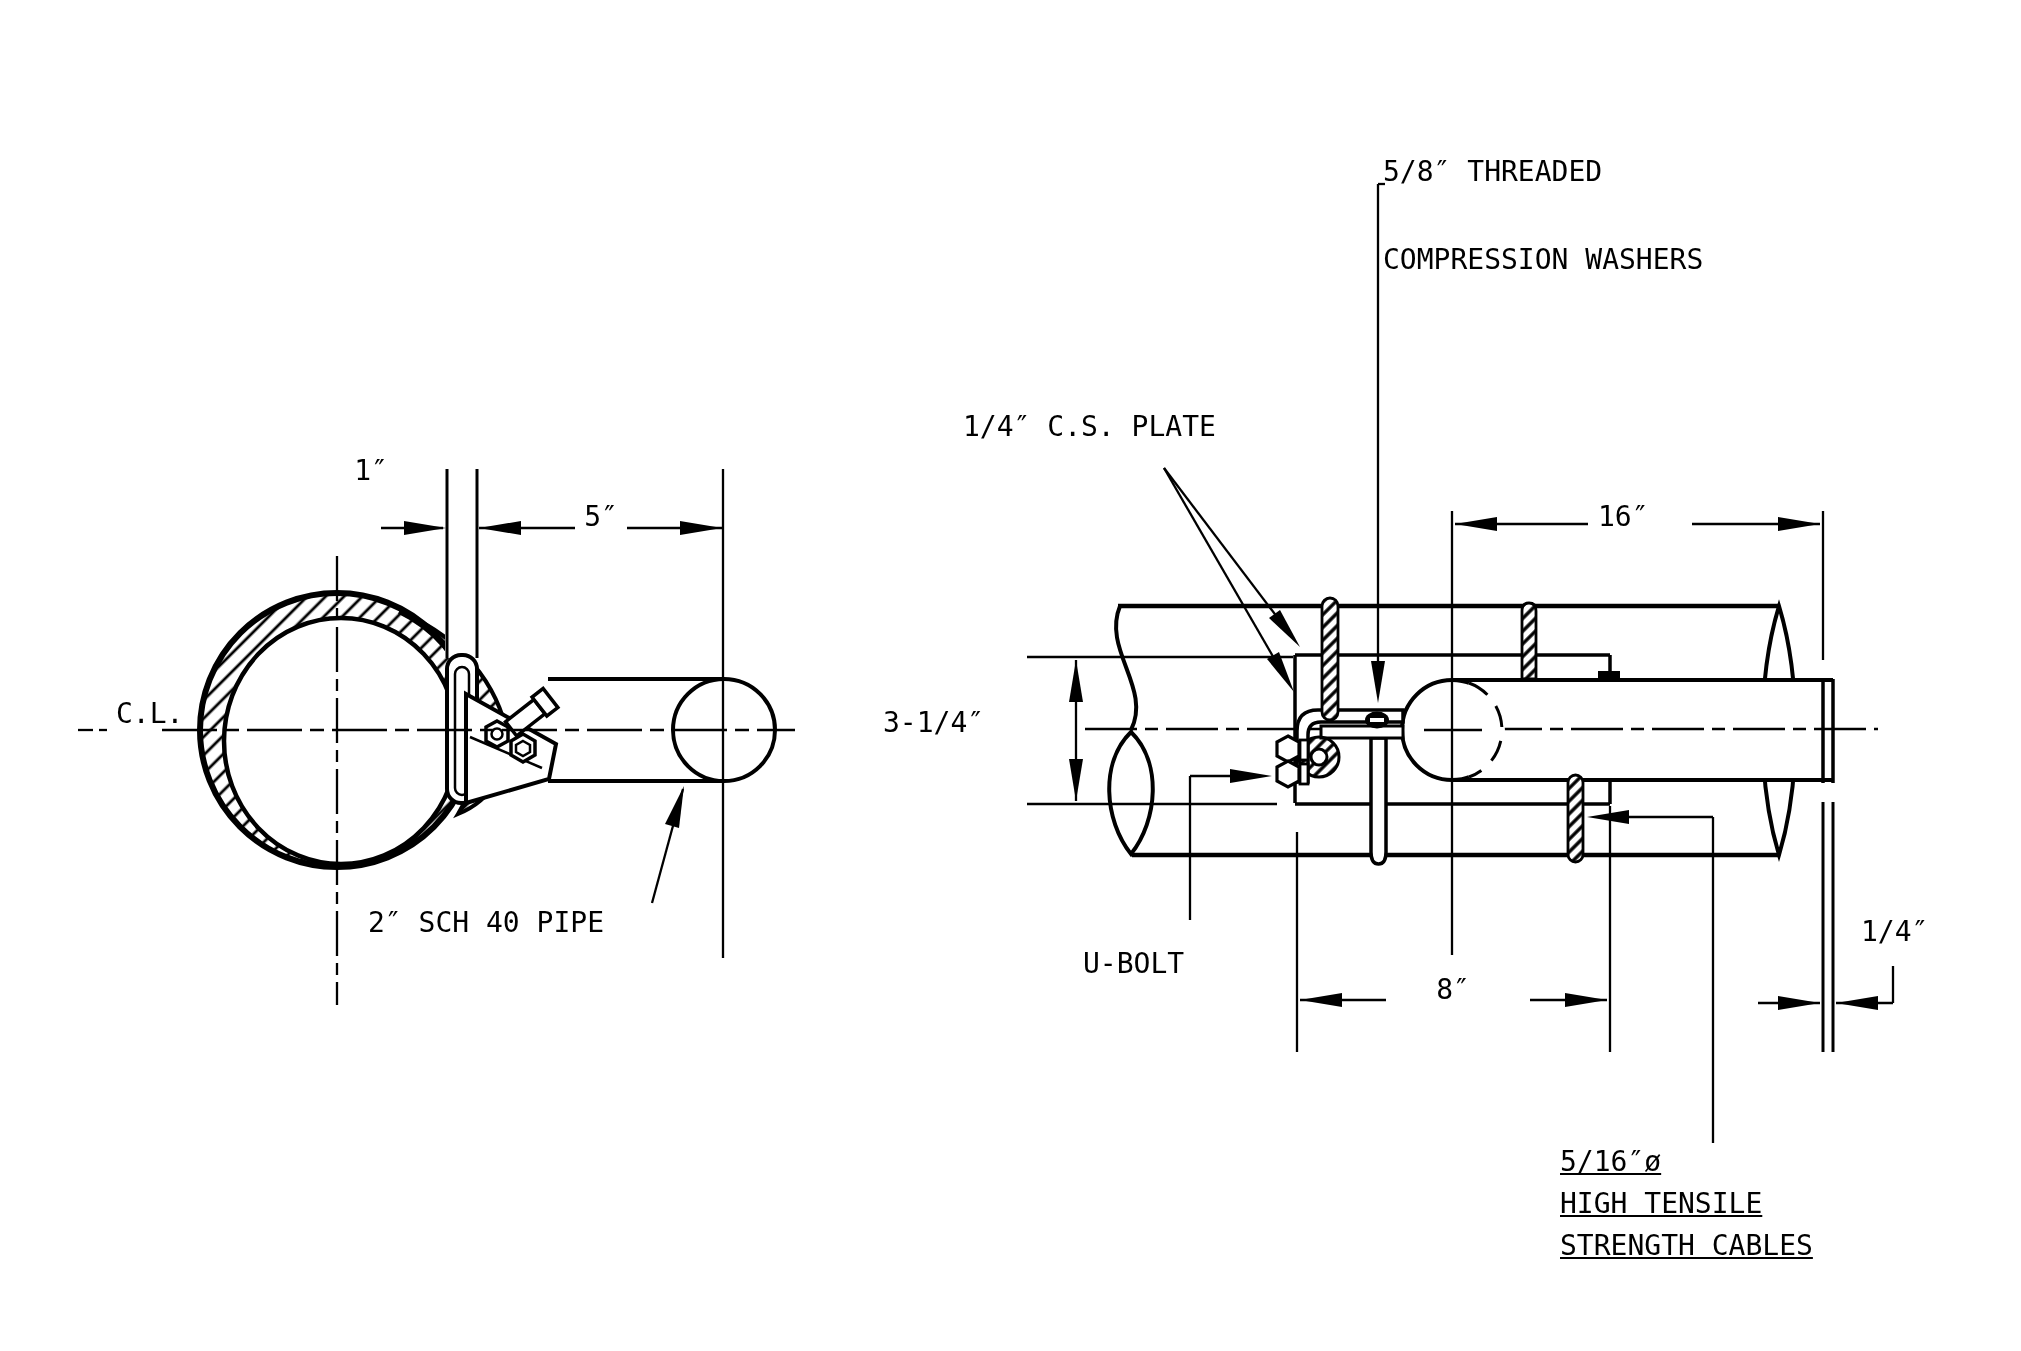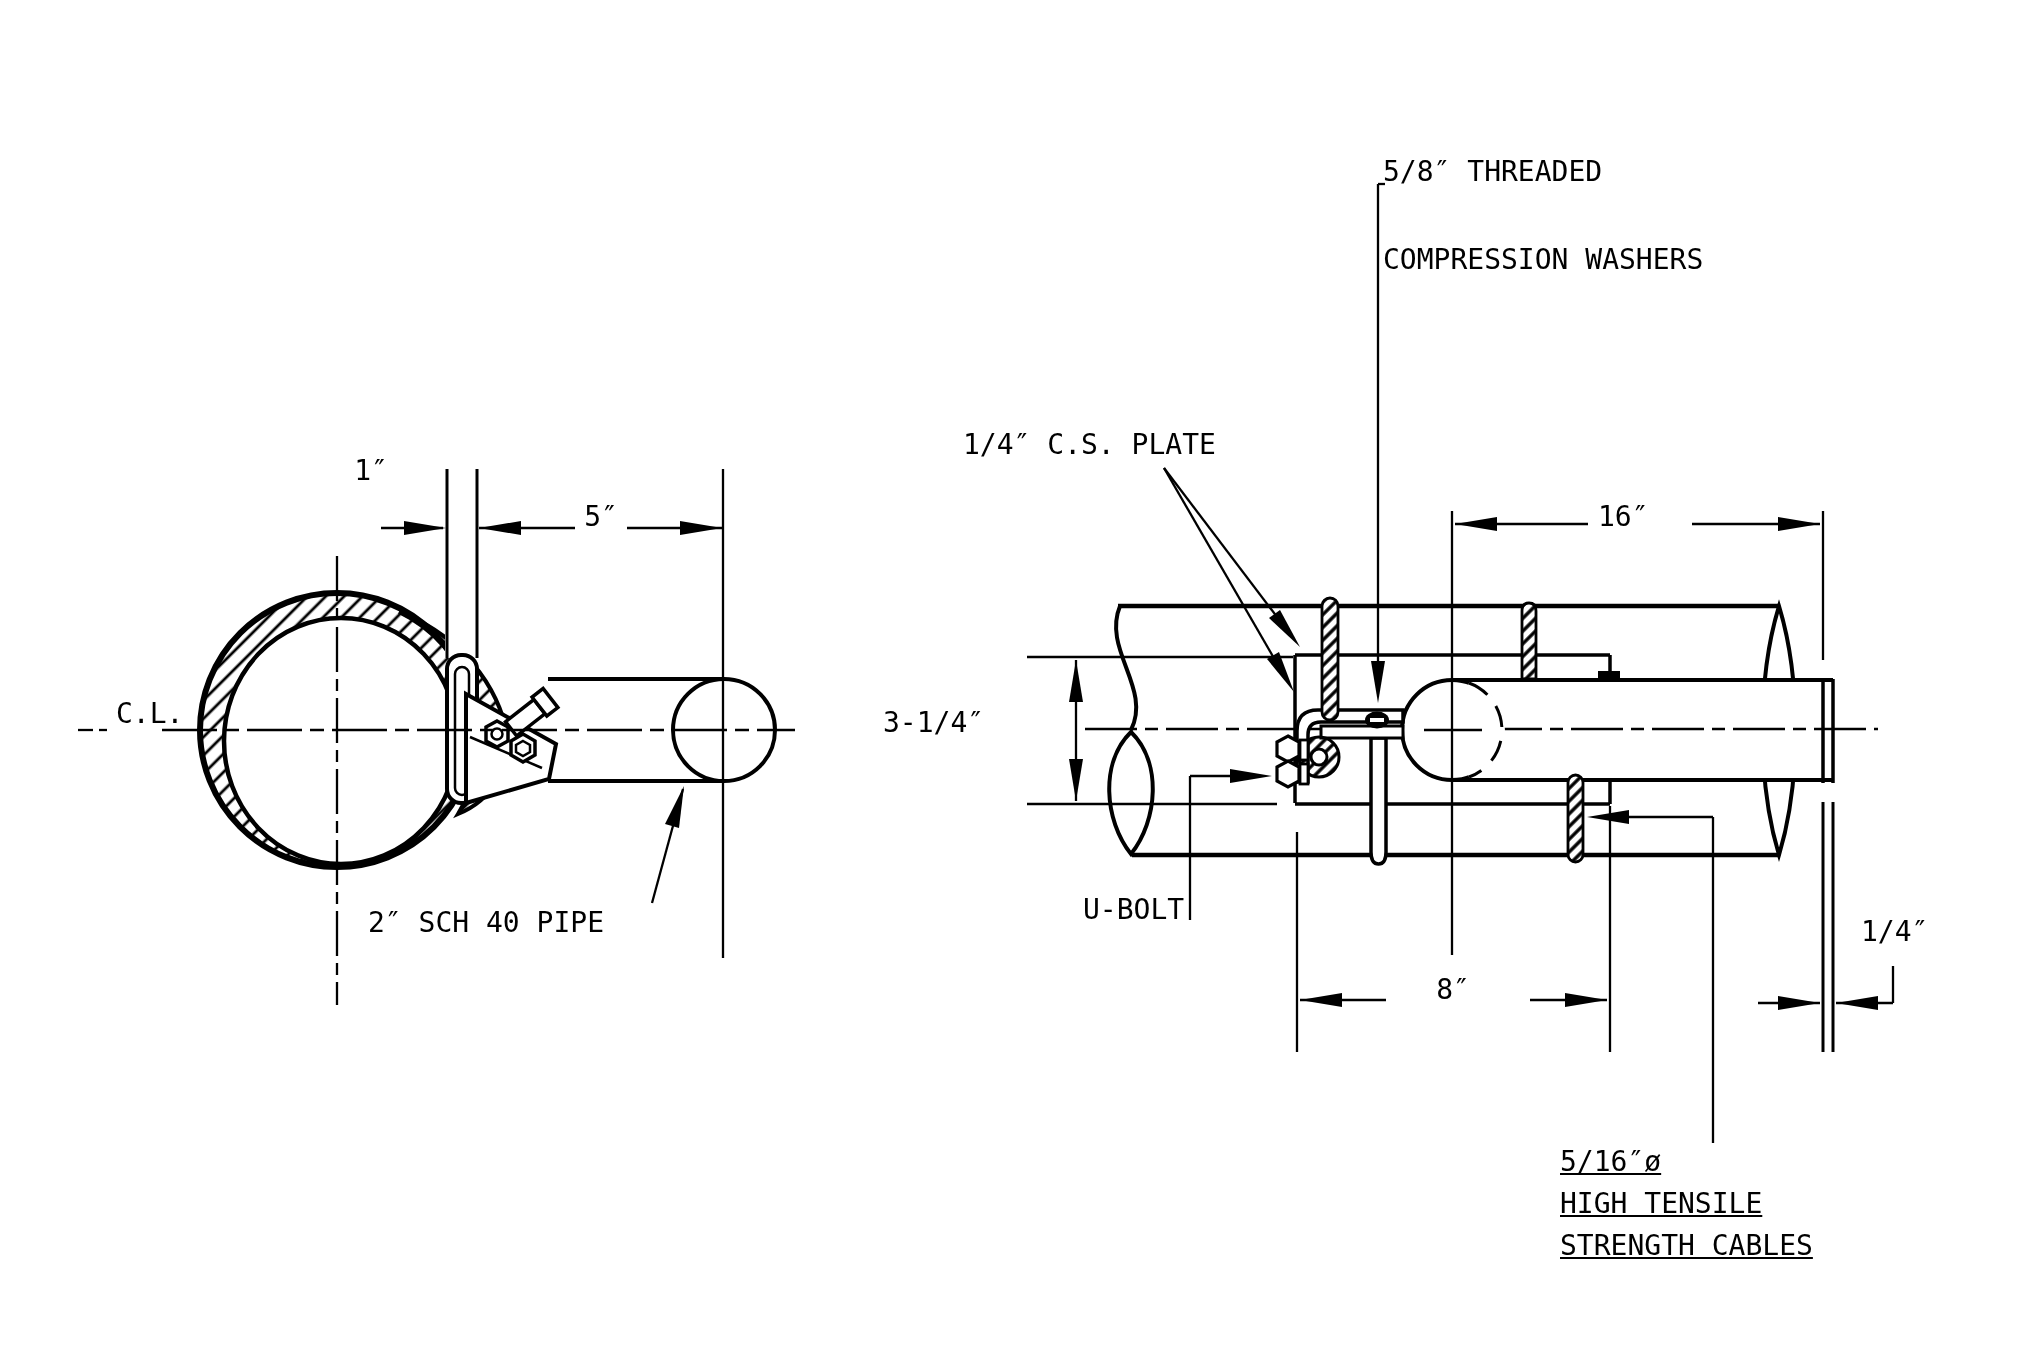--- a/index.html
+++ b/index.html
@@ -181,22 +181,22 @@
   </g>
 </svg>
 
   <div class="lbl" style="left:116px;top:676px;margin-top:16px;">C.L.</div>
   <div class="lbl" style="left:340px;top:449px;width:62px;text-align:center;">1″</div>
   <div class="lbl" style="left:560px;top:495px;width:82px;text-align:center;">5″</div>
   <div class="lbl" style="left:368px;top:901px;">2″ SCH 40 PIPE</div>
 
   <div class="lbl" style="left:1383px;top:150px;"><span>5/8″ THREADED</span><br><br><span>COMPRESSION WASHERS</span></div>
 
-  <div class="lbl" style="left:963px;top:423px;">1/4″ C.S. PLATE</div>
+  <div class="lbl" style="left:963px;top:405px;">1/4″ C.S. PLATE</div>
   <div class="lbl" style="left:883px;top:701px;">3-1/4″</div>
-  <div class="lbl" style="left:1083px;top:888px;">U-BOLT</div>
+  <div class="lbl" style="left:1083px;top:942px;">U-BOLT</div>
   <div class="lbl" style="left:1598px;top:495px;">16″</div>
   <div class="lbl" style="left:1420px;top:968px;width:66px;text-align:center;">8″</div>
   <div class="lbl" style="left:1845px;top:910px;margin-left:16px;">1/4″</div>
 
   <div class="lbl cable" style="left:1560px;top:1141px;"><span>5/16″ø</span><br><span>HIGH TENSILE</span><br><span>STRENGTH CABLES</span></div>
 
 </div>
 
 </body></html>

